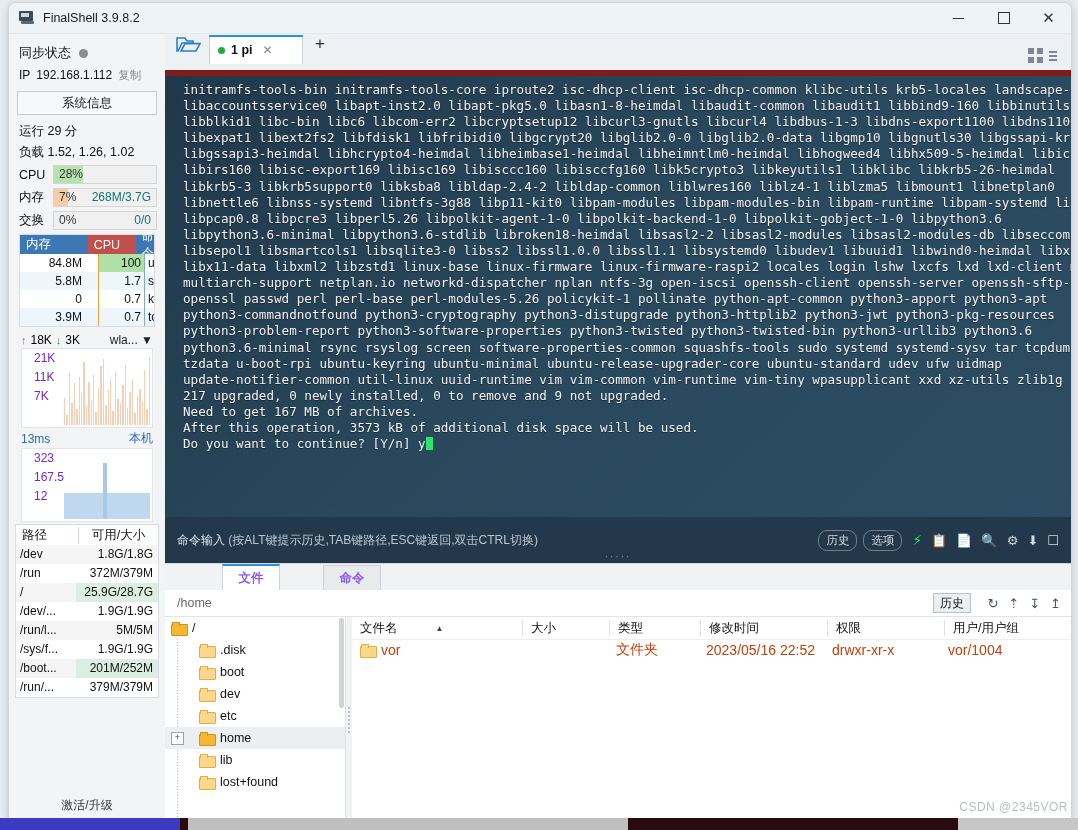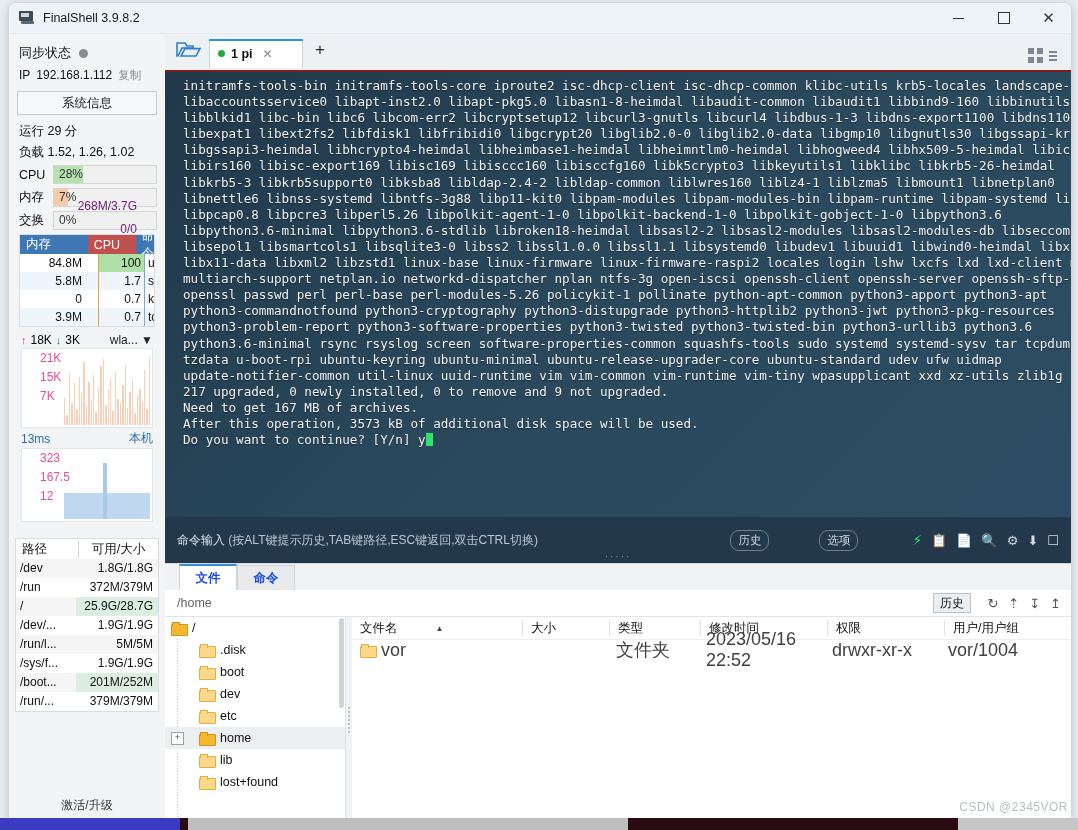--- a/index.html
+++ b/index.html
@@ -55,21 +55,21 @@
   .ip-val{color:#111;}
   .ip-copy{color:#8a8a8a;font-size:11.5px;}
   .sysbtn{display:block;width:138px;margin:0 auto 8px auto;height:22px;line-height:22px;text-align:center;
     background:#f7f8f9;border:1px solid #c8cdd2;font-size:12.5px;color:#111;}
   .kv{margin:0 2px 4px 2px;font-size:12.5px;color:#111;white-space:nowrap;}
   .meter-row{display:flex;align-items:center;margin:0 0 4px 2px;gap:6px;}
   .meter-lab{font-size:12.5px;color:#111;width:28px;flex:0 0 28px;}
   .meter{position:relative;flex:1;height:17px;background:#f0f0f0;border:1px solid #d5d5d5;}
   .meter .fill{position:absolute;left:0;top:0;bottom:0;}
   .meter .txt{position:absolute;left:5px;top:0;line-height:17px;font-size:12px;color:#333;}
-  .meter .txt-r{position:absolute;right:19px;top:0;line-height:17px;font-size:12px;color:#701a75;margin-top:9px;}
+  .meter .txt-r{position:absolute;right:5px;top:0;line-height:17px;font-size:12px;color:#0f766e;}
 
   
   .proc{margin:4px 2px 6px 2px;border:1px solid #d7dde2;}
   .proc-head{display:flex;height:19px;font-size:12.5px;color:#fff;}
   .proc-head div{display:flex;align-items:center;}
   .ph-mem{background:#3d78b4;width:62px;padding-left:6px;}
   .ph-cpu{background:#c0504d;width:42px;padding-left:6px;}
   .ph-cmd{background:#3d78b4;flex:1;padding-left:6px;}
   .proc-row{display:flex;height:18px;font-size:12px;color:#111;background:#fff;}
   .proc-row:nth-child(odd){background:#eef5fb;}
@@ -77,46 +77,46 @@
   .pr-cpu{width:42px;text-align:right;padding-right:3px;line-height:18px;border-right:1px solid #7fa8d0;}
   .pr-cpu.hot{background:#aee0a7;}
   .pr-cmd{flex:1;padding-left:3px;line-height:18px;overflow:hidden;white-space:nowrap;}
 
   
   .net-head{display:flex;align-items:center;gap:4px;margin:2px 4px 1px 4px;font-size:12px;}
   .arrow-up{color:#c0504d;font-size:11px;}
   .arrow-dn{color:#2e8b3d;font-size:11px;}
   .net-if{margin-left:auto;color:#222;font-size:12px;}
   .chartbox{position:relative;height:78px;margin:0 4px 2px 4px;background:#fff;border:1px solid #e2e6ea;}
-  .chart-ylab{position:absolute;left:18px;font-size:12px;color:#ec4899;}
+  .chart-ylab{position:absolute;left:12px;font-size:12px;color:#6d28d9;}
   .bars{position:absolute;left:42px;right:2px;top:4px;bottom:2px;display:flex;align-items:flex-end;gap:1px;}
   .bars i{flex:1;background:#f8cfb4;display:block;}
   .lat-head{display:flex;align-items:center;margin:2px 4px 1px 4px;font-size:12px;}
   .lat-ms{color:#2b6fb5;}
   .lat-host{margin-left:auto;color:#2b6fb5;}
-  .latbox{position:relative;height:72px;margin:0 4px 16px 4px;background:#fff;border:1px solid #e2e6ea;}
+  .latbox{position:relative;height:72px;margin:0 4px 2px 4px;background:#fff;border:1px solid #e2e6ea;}
   .lat-area{position:absolute;left:42px;right:2px;bottom:2px;height:26px;background:#bfd8ef;}
   .lat-spike{position:absolute;left:62%;bottom:2px;width:4px;height:56px;background:#a9c9e8;}
 
   
   .disk{margin:2px 6px 0 6px;border:1px solid #d7dde2;background:#fff;}
   .disk-head{display:flex;height:20px;font-size:12.5px;color:#111;align-items:center;}
   .dh-p{width:56px;padding-left:6px;}
   .dh-s{flex:1;text-align:center;border-left:1px solid #cdd4da;}
   .disk-row{display:flex;height:19px;font-size:12px;color:#111;}
   .disk-row:nth-child(even){background:#f5f5f5;}
   .dr-p{width:56px;padding-left:4px;line-height:19px;overflow:hidden;white-space:nowrap;}
   .dr-s{flex:1;text-align:right;padding-right:5px;line-height:19px;}
   .dr-s.hl{background:#dceee2;}
   .activate{position:absolute;bottom:8px;left:0;right:0;text-align:center;font-size:12px;color:#333;}
 
   
   .main{flex:1;display:flex;flex-direction:column;min-width:0;}
-  .tabbar{height:36px;background:#eef1f4;display:flex;align-items:center;position:relative;
-    border-bottom:2px solid #7f1d1d;}
+  .tabbar{height:36px;background:#eef1f4;display:flex;align-items:flex-start;position:relative;
+    border-bottom:6px solid #7f1d1d;}
   .folder-ico{width:26px;height:20px;margin:0 8px 6px 10px;position:relative;}
   .folder-ico svg{position:absolute;left:0;top:0;}
   .tab{height:28px;min-width:76px;display:flex;align-items:center;gap:6px;padding:0 8px;
     background:#fff;border:1px solid #c9d2da;border-bottom:none;border-radius:3px 3px 0 0;
     position:relative;top:1px;}
   .tab .topline{position:absolute;left:-1px;right:-1px;top:-1px;height:2px;background:#2f90e0;}
   .tab .dot{width:7px;height:7px;border-radius:50%;background:#1eae3f;}
   .tab .lab{font-size:12.5px;color:#111;font-weight:bold;}
   .tab .x{color:#888;font-size:12px;margin-left:4px;}
   .tab-add{font-size:17px;color:#2b2b2b;margin:0 0 4px 12px;}
@@ -131,35 +131,35 @@
     flex:1;min-height:0;overflow:hidden;
     background:linear-gradient(135deg,#20384a 0%,#29485c 45%,#2c4d63 100%);
     color:#f2f2f2;
     font-family:"DejaVu Sans Mono","Liberation Mono",monospace;
     font-size:12.6px;line-height:16.1px;
     padding:6px 4px 2px 18px;
     white-space:pre;
     text-shadow:0 1px 1px rgba(0,0,0,.45);
   }
   .term .cursor{display:inline-block;width:7px;height:13px;background:#2ee36a;vertical-align:-2px;}
-  .cmdbar{height:46px;background:#23384a;display:flex;align-items:center;padding:0 12px;position:relative;gap:44px;}
+  .cmdbar{height:46px;background:#23384a;display:flex;align-items:center;padding:0 12px;position:relative;}
   .cmdfield{flex:1;height:30px;display:flex;align-items:center;color:#b9c6d1;font-size:12px;}
   .cmd-ph-b{color:#dbe5ec;}
   .cbtn{height:19px;padding:0 7px;border:1px solid #6d7f8e;border-radius:9px;color:#cfdae2;font-size:11.5px;
     display:flex;align-items:center;margin-right:6px;}
   .cicons{display:flex;align-items:center;gap:9px;margin-left:4px;color:#cfdae2;}
   .cicons span{font-size:13px;line-height:1;}
   .cicons .bolt{color:#25e05a;font-size:14px;}
   .dragdots{position:absolute;left:50%;bottom:1px;transform:translateX(-50%);color:#7b8b99;font-size:10px;letter-spacing:2px;}
 
   
   .fm{height:258px;background:#f4f5f6;display:flex;flex-direction:column;border-top:1px solid #d3d9de;}
   .fm-tabs{height:26px;display:flex;align-items:flex-end;padding-left:14px;background:#f0f2f4;}
   .fm-tab{height:24px;min-width:56px;display:flex;align-items:center;justify-content:center;
-    font-size:12.5px;font-weight:bold;color:#1d4ed8;background:#e8eaec;border:1px solid #cdd3d8;border-bottom:none;}
+    font-size:12.5px;font-weight:bold;color:#8b5cf6;background:#e8eaec;border:1px solid #cdd3d8;border-bottom:none;margin-left:43px;}
   .fm-tab.active{background:#fff;border-top:2px solid #2f90e0;}
   .fm-path{height:26px;display:flex;align-items:center;background:#fff;border-bottom:1px solid #e1e5e9;position:relative;}
   .fm-path .p{padding-left:12px;font-size:12.5px;color:#666;}
   .fm-path .hist{position:absolute;right:100px;height:18px;padding:0 6px;border:1px solid #b9c0c6;background:#eceff1;
     font-size:12px;color:#111;display:flex;align-items:center;}
   .fm-path .tools{position:absolute;right:10px;display:flex;gap:10px;align-items:center;color:#4c565f;font-size:13px;}
   .fm-body{flex:1;display:flex;min-height:0;}
   .tree{width:180px;background:#fff;border-right:1px solid #dfe3e7;position:relative;overflow:hidden;}
   .tree-row{height:22px;display:flex;align-items:center;font-size:12.5px;color:#111;padding-left:6px;position:relative;}
   .tree-row.sel{background:#eceef0;}
@@ -180,21 +180,21 @@
   .list-head{display:flex;height:22px;align-items:center;font-size:12.5px;color:#111;border-bottom:1px solid #eceef0;}
   .list-head div{padding-left:8px;border-left:1px solid #dfe3e7;height:16px;display:flex;align-items:center;}
   .list-head div:first-child{border-left:none;gap:32px;}
   .col-name{width:162px;flex:0 0 162px;position:relative;}
   .col-name .sortarrow{margin-left:6px;font-size:8px;color:#444;}
   .col-size{width:78px;flex:0 0 78px;}
   .col-type{width:82px;flex:0 0 82px;}
   .col-time{width:118px;flex:0 0 118px;}
   .col-perm{width:108px;flex:0 0 108px;}
   .col-user{flex:1;}
-  .list-row{display:flex;height:20px;align-items:center;font-size:18px;color:#404040;}
+  .list-row{display:flex;height:20px;align-items:center;font-size:14px;color:#c2410c;}
   .list-row>div{padding-left:8px;}
   .list-row .col-name{display:flex;align-items:center;}
   .watermark{position:absolute;right:10px;bottom:16px;font-size:12px;color:#b9bec3;letter-spacing:.5px;}
 </style>
 </head>
 <body>
 
 <div class="desktop"></div>
 
 <div class="window">
@@ -291,21 +291,21 @@
           <span>18K</span>
           <span class="arrow-dn">↓</span>
           <span>3K</span>
           <span class="net-if">
             <span>wla...</span>
             <span>▼</span>
           </span>
         </div>
         <div class="chartbox">
           <span class="chart-ylab" style="top:2px">21K</span>
-          <span class="chart-ylab" style="top:21px">15K</span>
+          <span class="chart-ylab" style="top:21px">11K</span>
           <span class="chart-ylab" style="top:40px">7K</span>
           <span class="bars">
             <i style="height:38%"></i>
               <i style="height:14%"></i>
               <i style="height:72%"></i>
               <i style="height:30%"></i>
             <i style="height:58%"></i>
               <i style="height:22%"></i>
               <i style="height:66%"></i>
               <i style="height:44%"></i>

